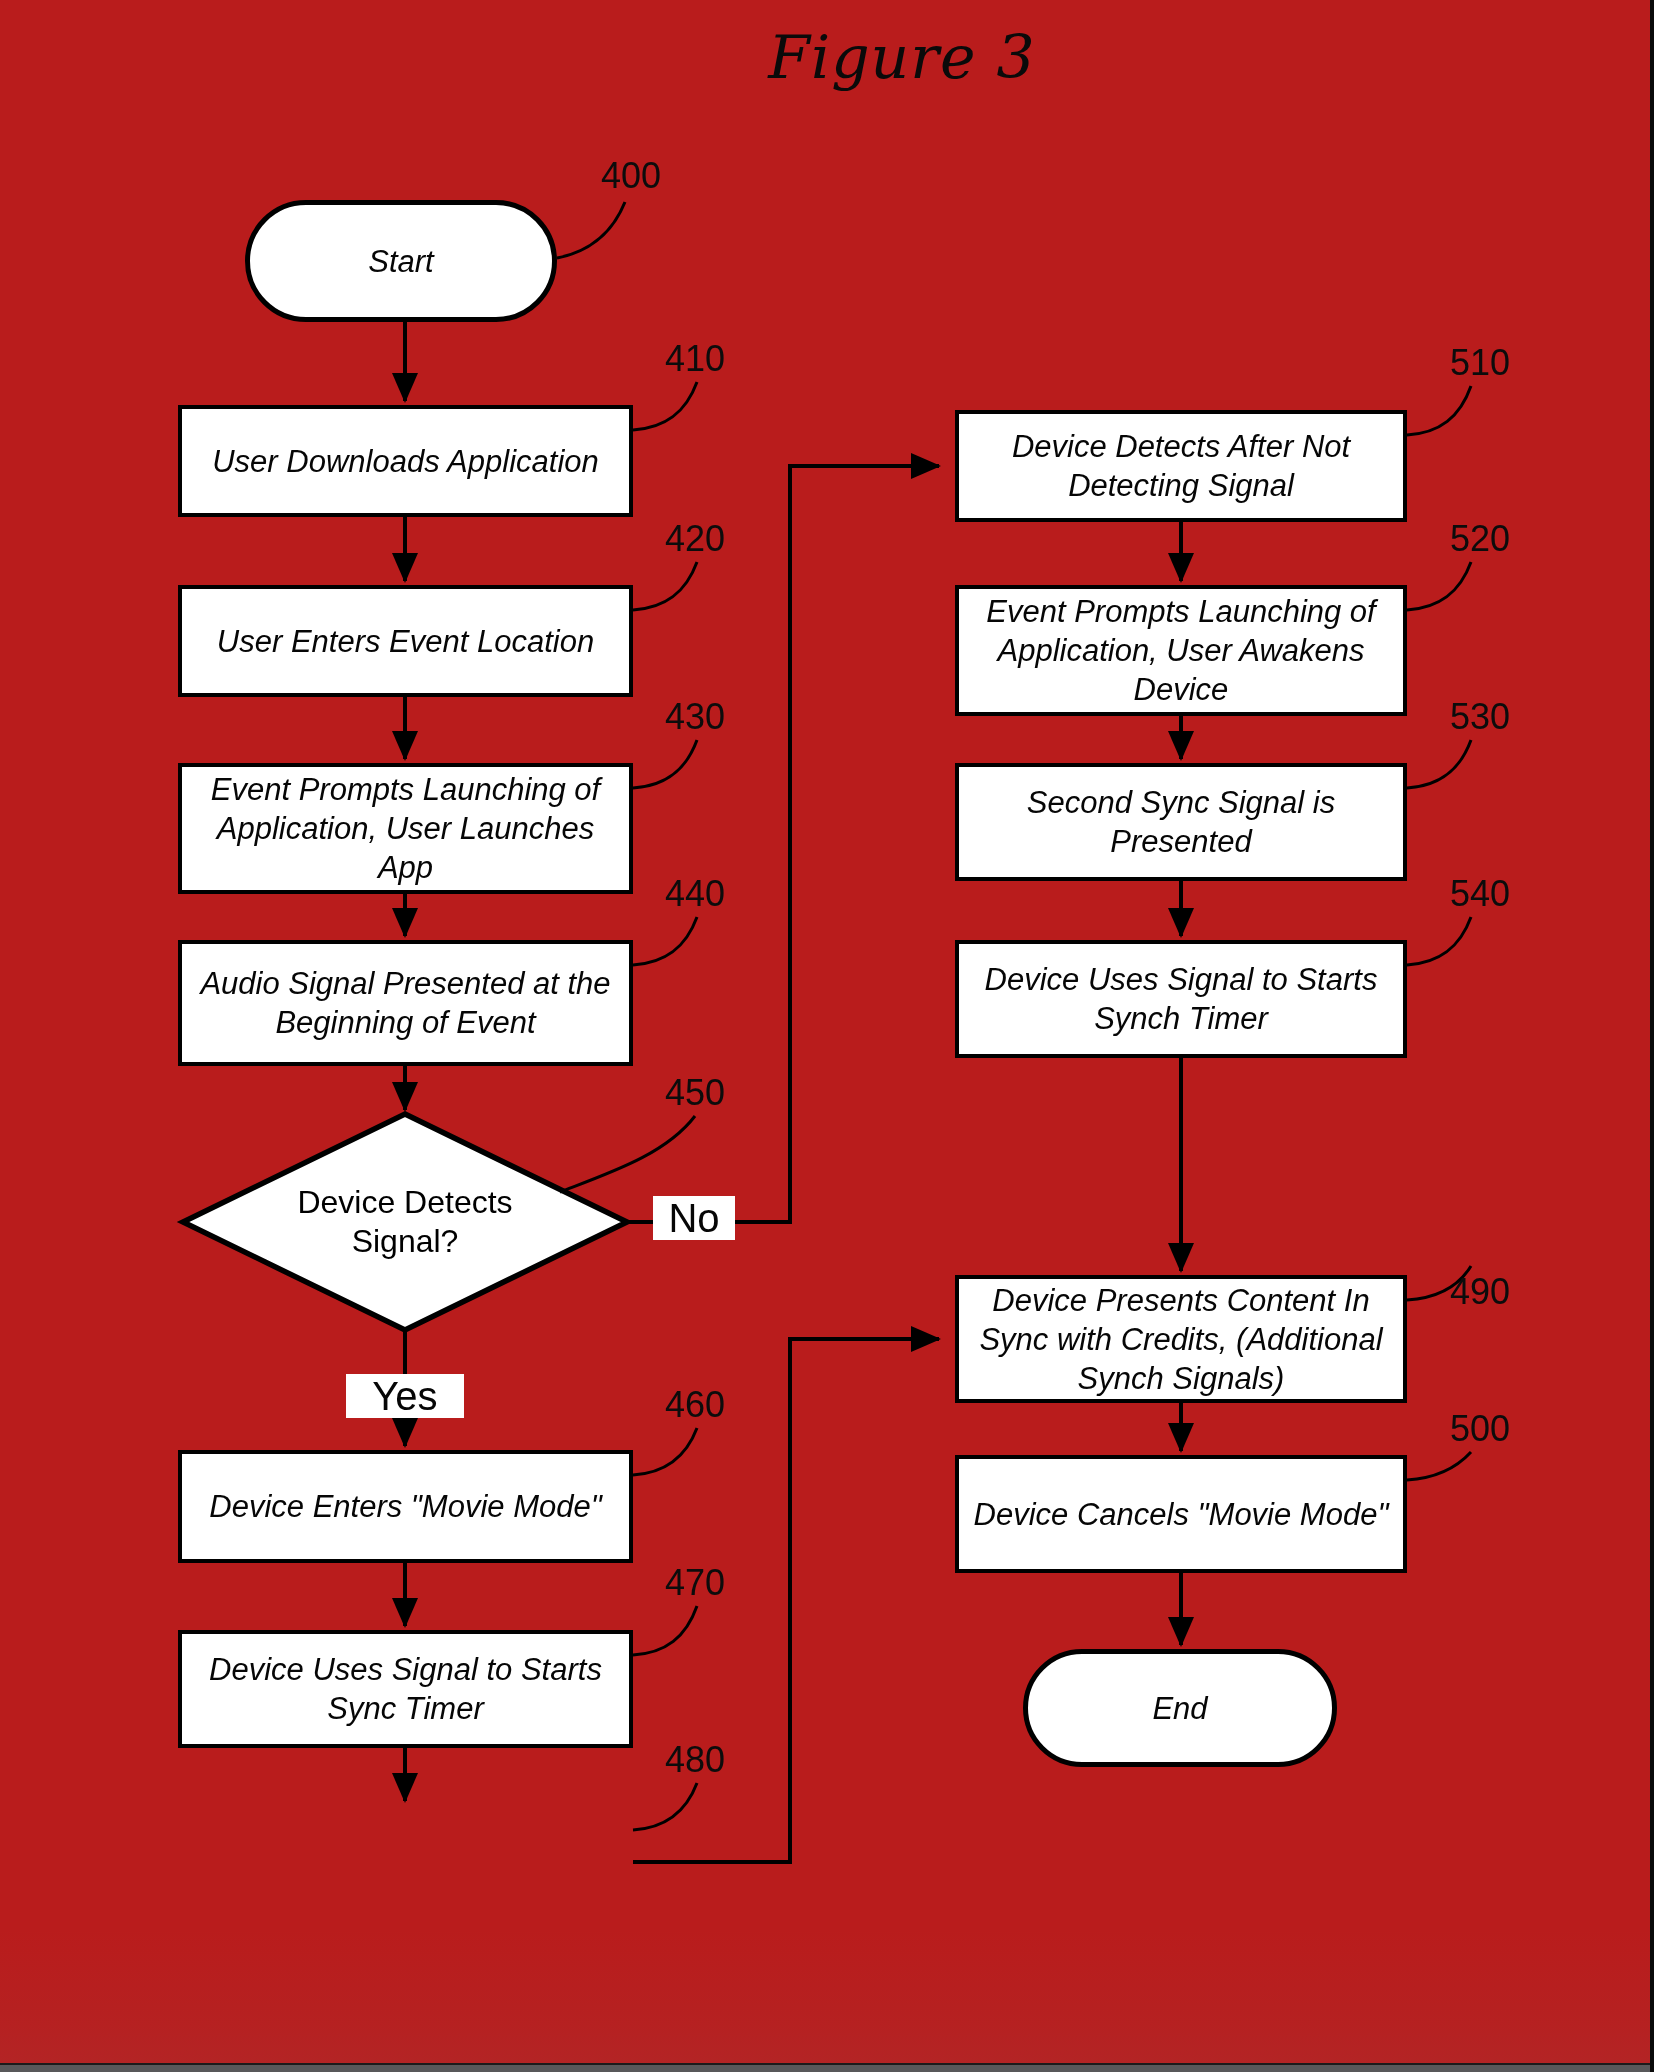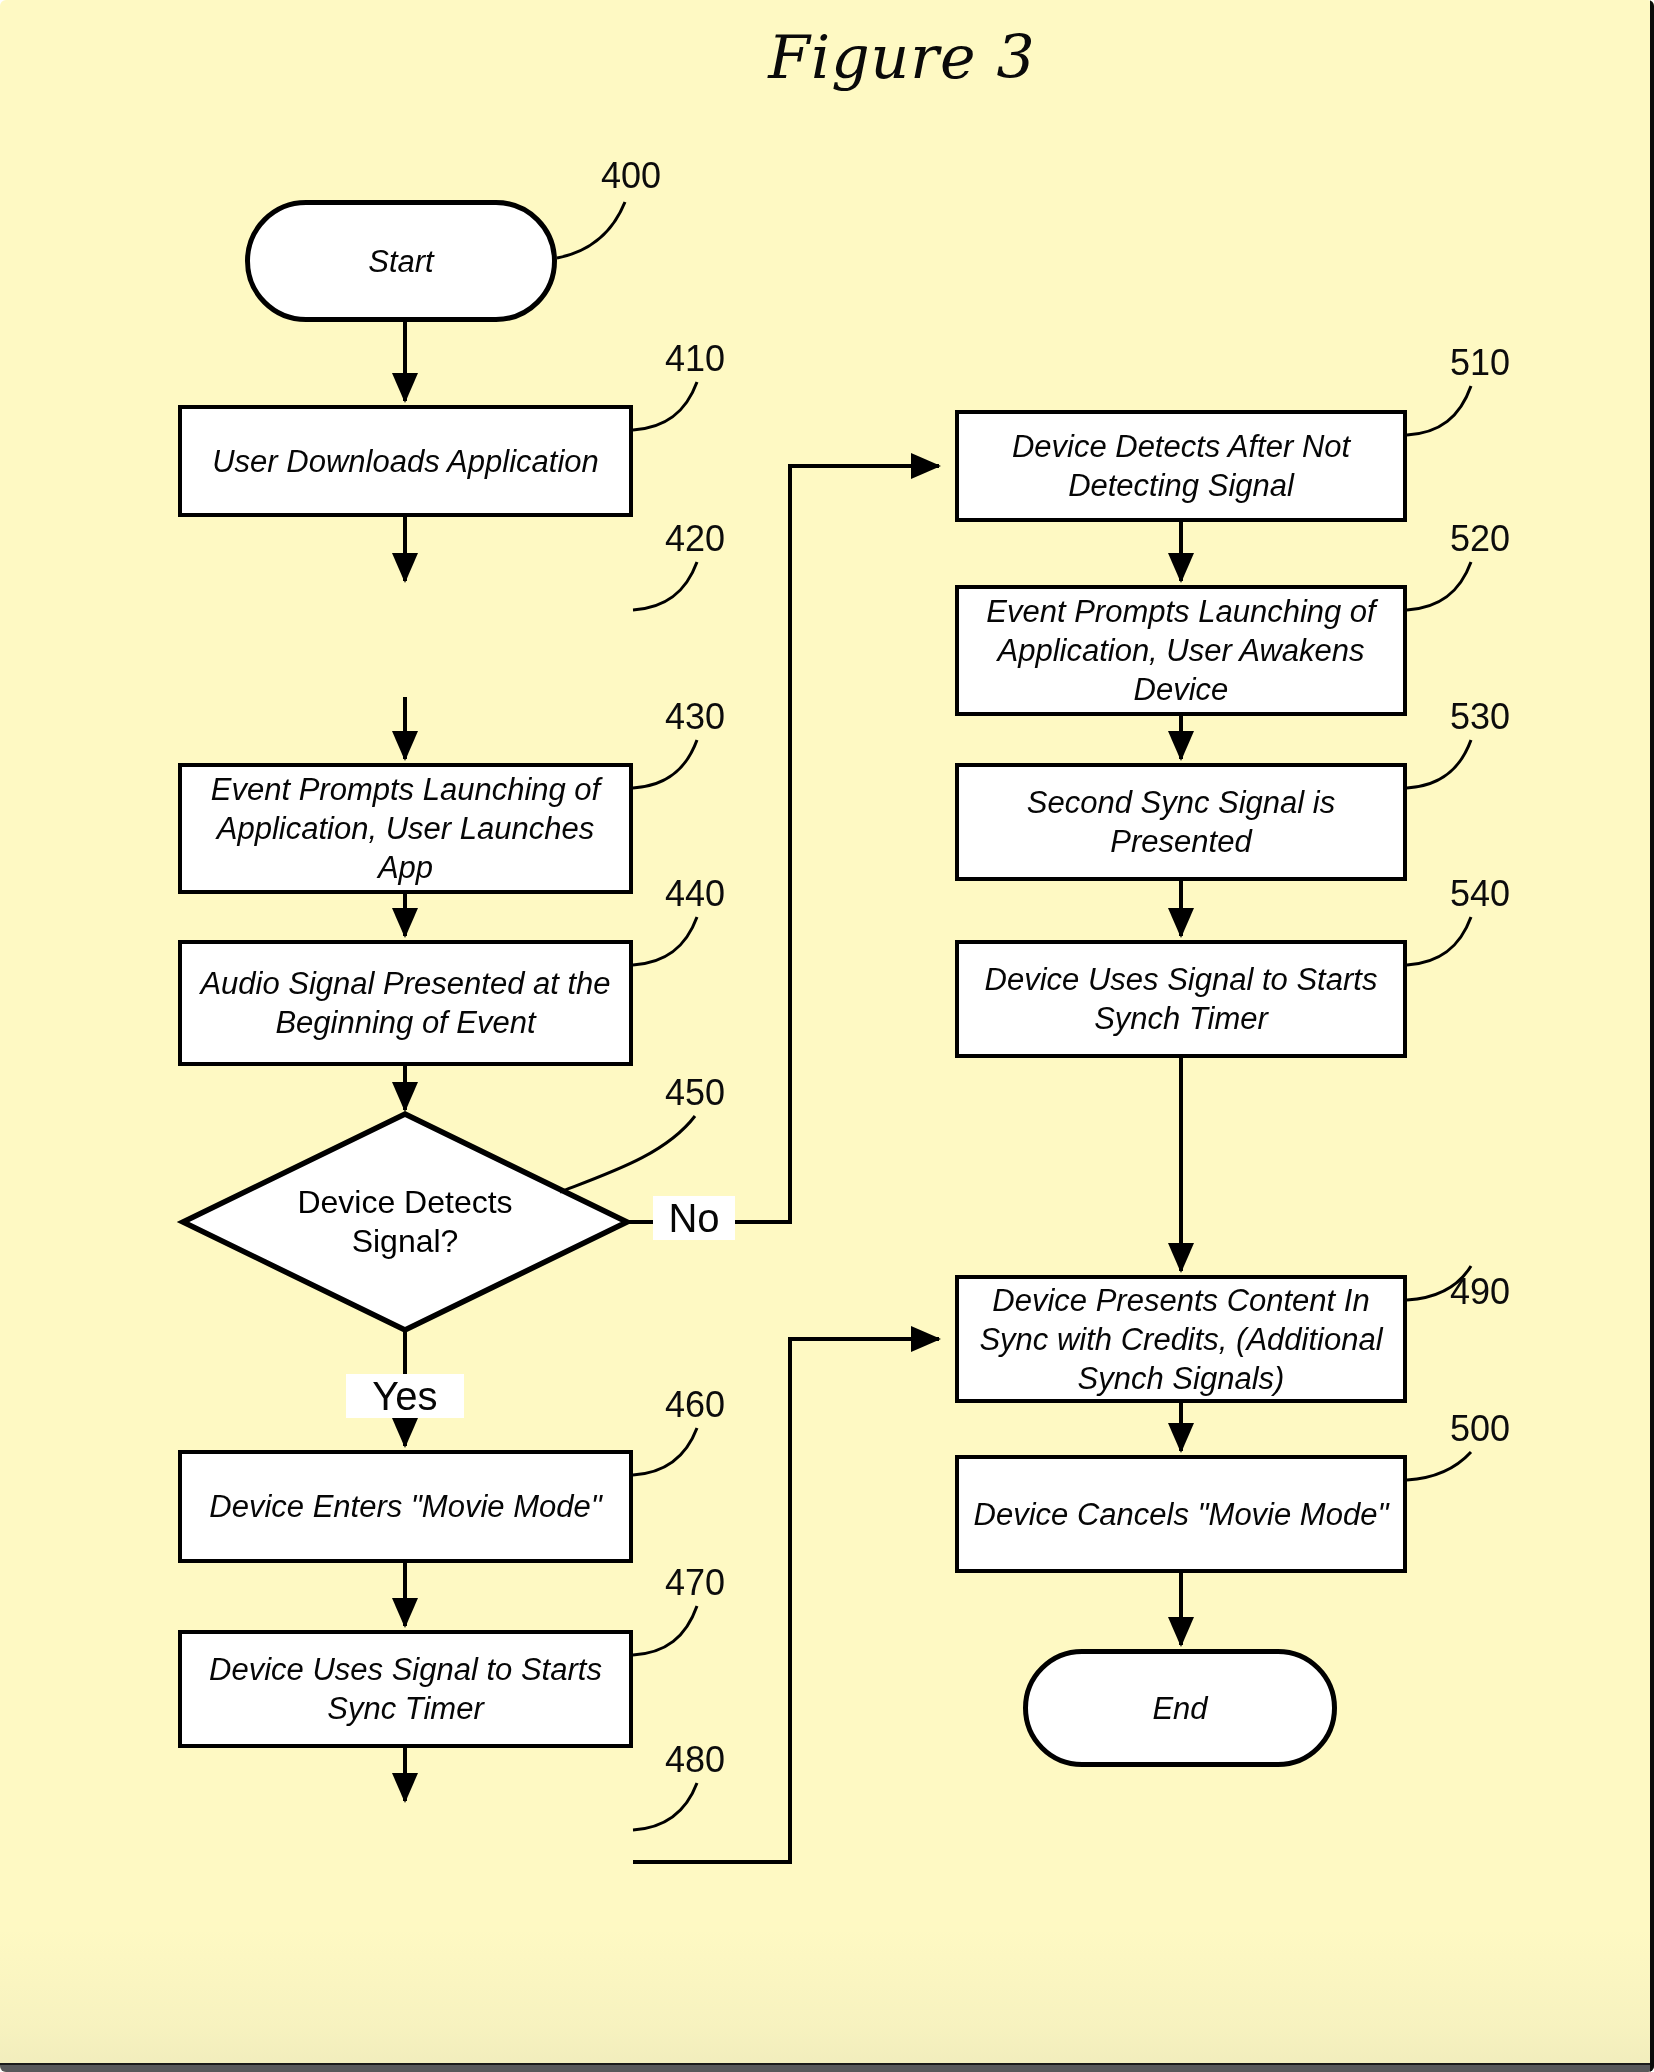--- a/index.html
+++ b/index.html
@@ -1,19 +1,19 @@
 <!DOCTYPE html>
 <html><head>
 <meta charset="utf-8">
 <style>
   html,body { margin:0; padding:0; background:#ffffff; }
   #page {
     position:relative; width:1654px; height:2072px;
-    background:#fef9c3; overflow:hidden;
-    font-family:"Liberation Sans", sans-serif; color:#000;border-radius:6px;
+    background:#b91c1c; overflow:hidden;
+    font-family:"Liberation Sans", sans-serif; color:#000;
   }
   #figure-title {
     position:absolute; left:577px; top:22px; width:650px;
     text-align:center; font-family:"DejaVu Serif", serif;
     font-style:italic; font-size:60px; letter-spacing:1px; color:#0a0a0a;
   }
   svg.wires { position:absolute; left:0; top:0; z-index:1; }
   .node { position:absolute; z-index:2; box-sizing:border-box; background:#ffffff;
           display:flex; align-items:center; justify-content:center; text-align:center; }
   .process { border:4px solid #000; }
@@ -101,20 +101,23 @@
   <div class="node terminal" style="left:245px;top:200px;width:312px;height:122px">
     <div class="node-text">Start</div>
   </div>
   <div class="node terminal" style="left:1023px;top:1649px;width:314px;height:118px">
     <div class="node-text">End</div>
   </div>
 
   <div class="node process" style="left:178px;top:405px;width:455px;height:112px">
     <div class="node-text">User Downloads Application</div>
   </div>
+  <div class="node process" style="left:178px;top:585px;width:455px;height:112px">
+    <div class="node-text">User Enters Event Location</div>
+  </div>
   <div class="node process" style="left:178px;top:763px;width:455px;height:131px">
     <div class="node-text">Event Prompts Launching of
 Application, User Launches
 App</div>
   </div>
   <div class="node process" style="left:178px;top:940px;width:455px;height:126px">
     <div class="node-text">Audio Signal Presented at the
 Beginning of Event</div>
   </div>
   <div class="node process" style="left:178px;top:1450px;width:455px;height:113px">

